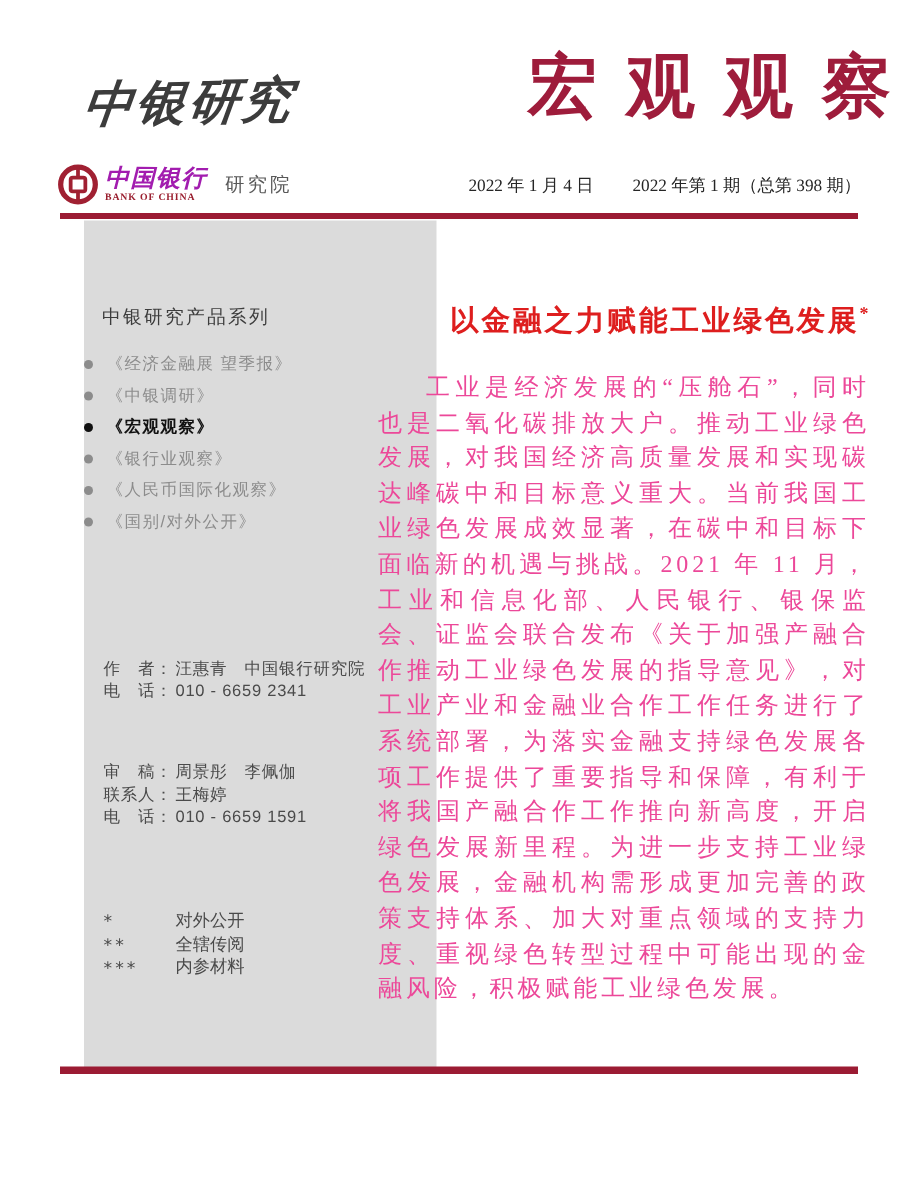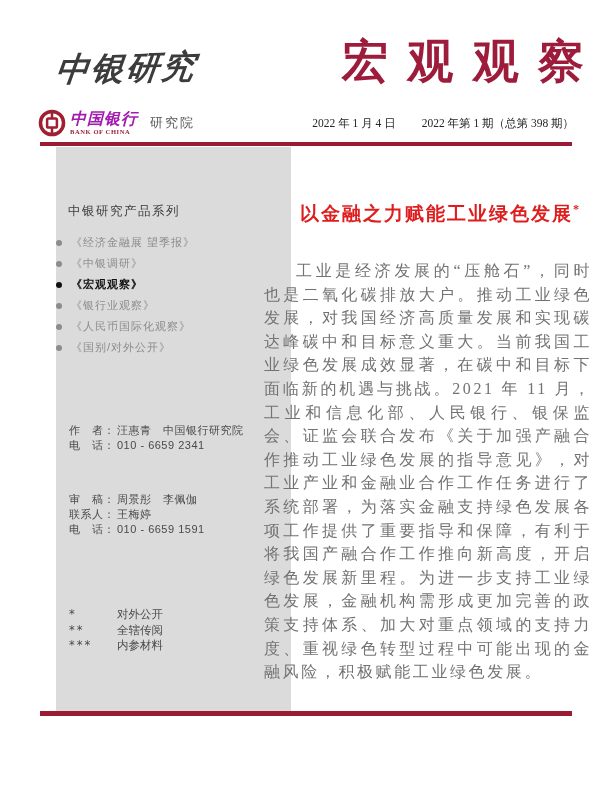--- a/index.html
+++ b/index.html
@@ -8,22 +8,22 @@
     font-family:"Liberation Sans",sans-serif;overflow:hidden;
   }
   
   .calligraphy{
     position:absolute;left:56px;top:46px;width:160px;
     font-family:"DejaVu Serif",serif;font-style:italic;font-weight:bold;
     font-size:33px;letter-spacing:2px;color:#3c3c3c;
     transform:skewX(-8deg) rotate(-1.5deg);white-space:nowrap;
   }
   .masthead{
-    position:absolute;top:34px;right:28px;
-    font-family:Liberation Sans, sans-serif;font-weight:bold;
+    position:absolute;top:34px;right:18px;
+    font-family:Liberation Mono, monospace;font-weight:bold;
     font-size:46px;color:#9E1C3B;letter-spacing:0.42em;margin-right:-0.42em;
     white-space:nowrap;line-height:1.2;
   }
   .logo-row{
     position:absolute;left:38px;top:107px;width:536px;height:32px;
     display:flex;align-items:center;
   }
   .emblem{width:28px;height:28px;flex:0 0 auto;}
   .bank-names{margin-left:4px;display:flex;flex-direction:column;line-height:1;}
   .bank-cn{
@@ -55,41 +55,41 @@
   .series-list li{
     display:flex;align-items:center;height:21px;
     font-size:11px;color:#8C8C8C;letter-spacing:1px;white-space:nowrap;
   }
   .series-list li .bullet{
     width:6px;height:6px;border-radius:50%;background:#8C8C8C;
     margin-right:9px;flex:0 0 auto;
   }
   .series-list li.active{color:#111111;font-weight:bold;}
   .series-list li.active .bullet{background:#111111;}
-  .contact-block{position:absolute;left:13px;width:185px;font-size:11px;color:#4a4a4a;}
+  .contact-block{position:absolute;left:13px;width:185px;font-size:11px;color:#4a4a4a;margin-top:16px;}
   .contact-block .row{display:flex;height:15px;line-height:15px;white-space:nowrap;letter-spacing:0.5px;}
   .contact-block .lbl{flex:0 0 auto;}
   .contact-block .val{margin-left:2px;}
   .contacts{top:276px;}
   .approvers{top:345px;}
   .legend{position:absolute;left:13px;top:460px;width:185px;font-size:11.5px;color:#4a4a4a;}
   .legend .row{display:flex;height:15.5px;line-height:15.5px;}
   .legend .stars{flex:0 0 48px;letter-spacing:2px;font-family:"DejaVu Sans",sans-serif;}
   
   .article-title{
     position:absolute;left:252px;top:201px;width:327px;text-align:right;
     font-family:"Liberation Serif",serif;font-weight:bold;font-size:19px;
     color:#DE1E1E;letter-spacing:2px;white-space:nowrap;
   }
   .article-title sup{font-size:12px;letter-spacing:0;}
   .article-body{
     position:absolute;left:252px;top:247px;width:328px;
     font-family:"Liberation Serif",serif;font-size:16px;line-height:23.6px;
-    letter-spacing:2.6px;color:#737373;text-align:justify;text-indent:2em;
-    margin:12px;
+    letter-spacing:2.6px;color:#ec4899;text-align:justify;text-indent:2em;
+    margin:0;
   }
   
   .bottom-bar{
     position:absolute;left:40px;top:711px;width:532px;height:4.5px;background:#9B1B33;
   }
 </style>
 </head>
 <body>
 
 <div class="calligraphy">中银研究</div>

